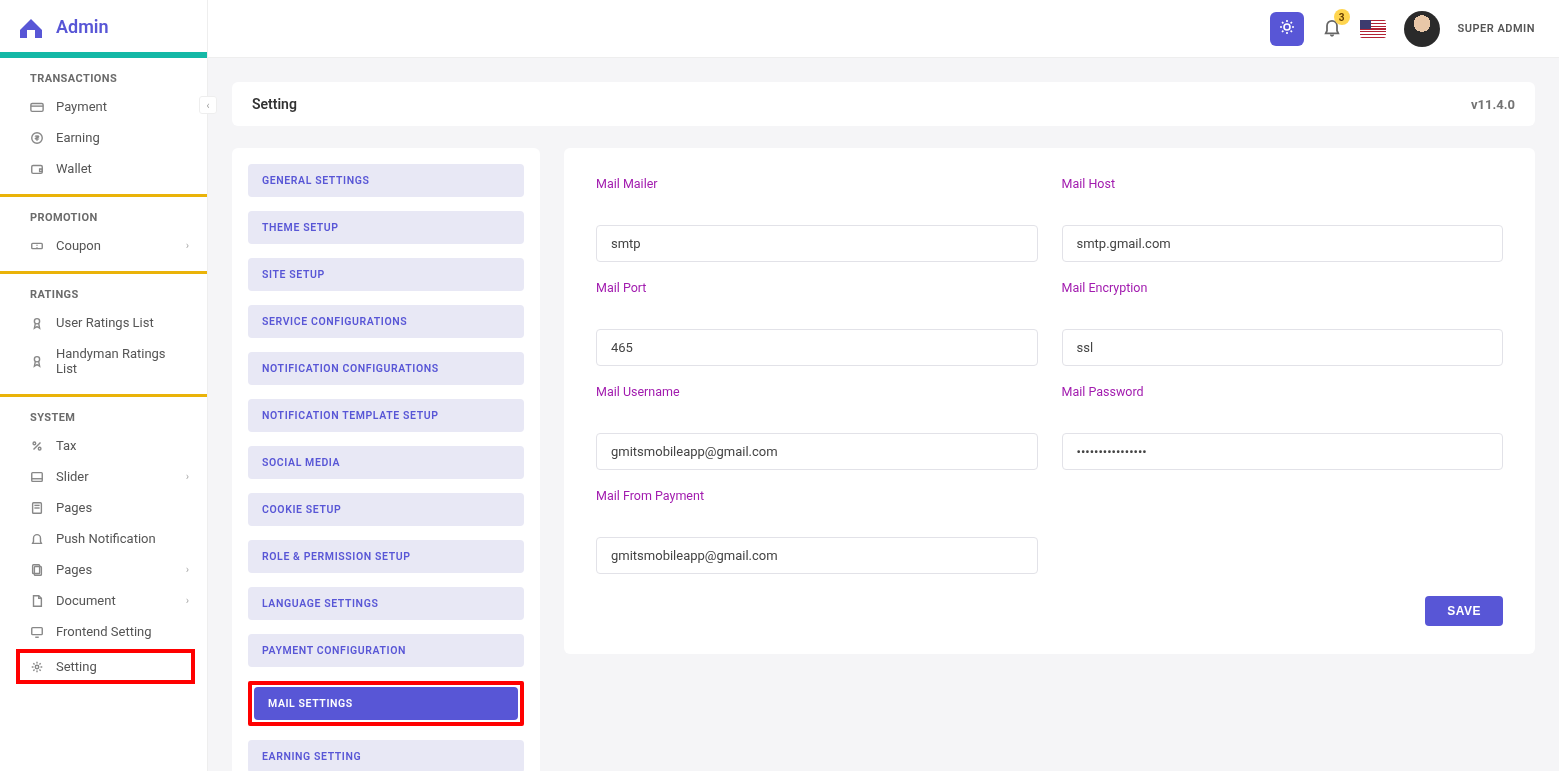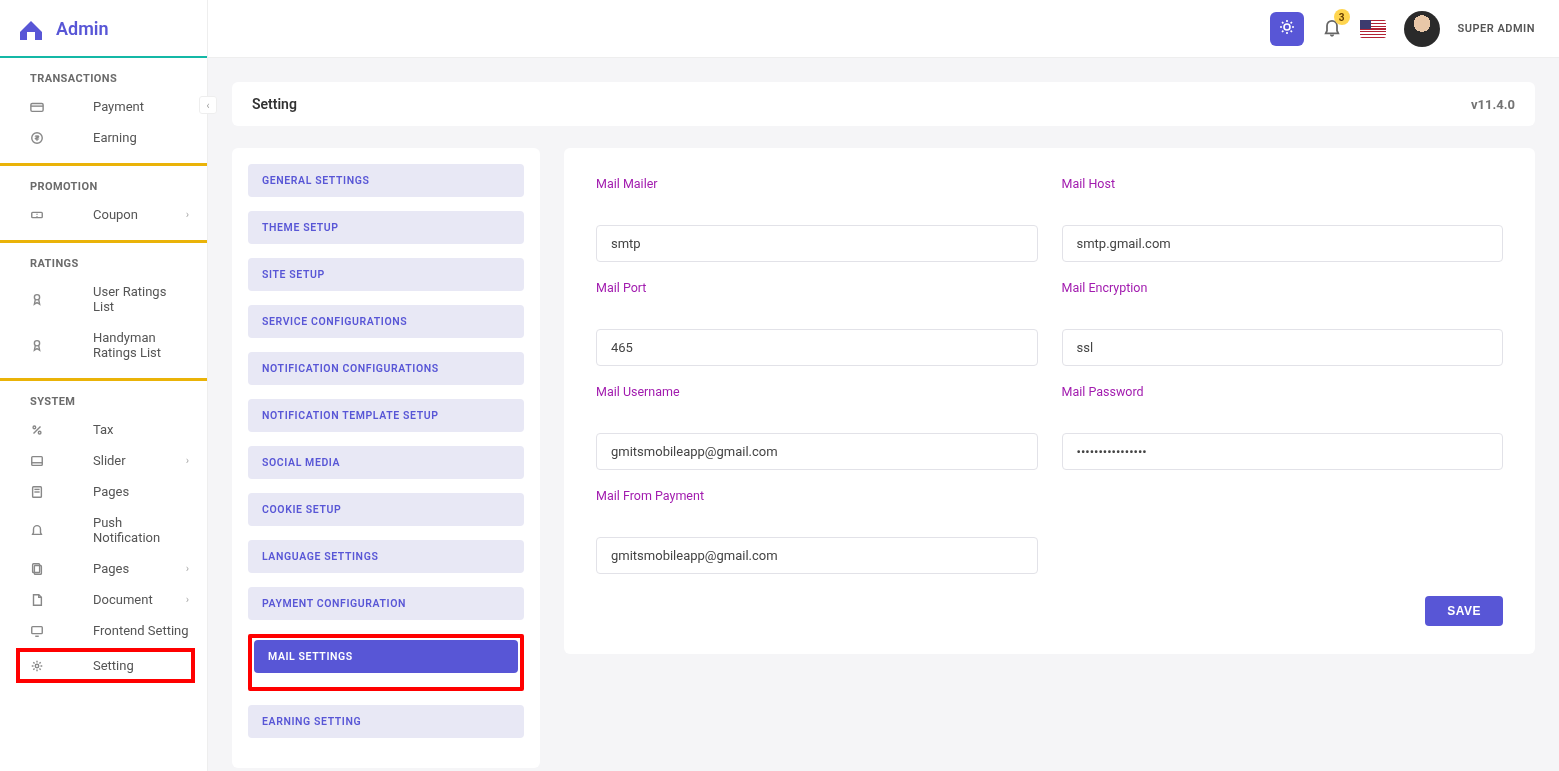--- a/index.html
+++ b/index.html
@@ -23,21 +23,21 @@
       height: 100%;
       background: #fff;
       border-right: 1px solid #eee;
       overflow-y: auto;
     }
     .sidebar-header {
       height: 58px;
       display: flex;
       align-items: center;
       padding: 0 16px;
-      border-bottom: 2px solid #14b8a6;
+      border-bottom: 6px solid #14b8a6;
     }
     .logo-box {
       width: 30px;
       height: 28px;
       margin-right: 10px;
       position: relative;
     }
     .logo-box svg { display: block; }
     .logo-text {
       color: #5856d6;
@@ -57,21 +57,20 @@
     .nav-section:last-child { border-bottom: none; }
 
     .nav-item {
       display: flex;
       align-items: center;
       padding: 8px 18px 8px 30px;
       color: #555;
       font-size: 13px;
       cursor: pointer;
       position: relative;
-      gap: 37px;
     }
     .nav-item .icon-slot {
       width: 14px;
       height: 14px;
       margin-right: 12px;
       display: inline-flex;
       align-items: center;
       justify-content: center;
       color: #888;
       font-size: 12px;
@@ -228,21 +227,21 @@
     .tab-item.active {
       background: #5856d6;
       color: #fff;
     }
     .tab-active-hl {
       border: 4px solid #f00;
       border-radius: 2px;
       padding: 2px;
       margin-bottom: 14px;
     }
-    .tab-active-hl .tab-item { margin-bottom: 12px; }
+    .tab-active-hl .tab-item { margin-bottom: 0; }
 
     .form-card {
       background: #fff;
       border-radius: 6px;
       padding: 28px 32px;
       flex: 1;
     }
     .form-grid {
       display: grid;
       grid-template-columns: 1fr 1fr;
@@ -312,20 +311,29 @@
     </div>
     <div class="nav-item">
       <span class="icon-slot">
           <svg class="icn" viewBox="0 0 16 16">
             <circle cx="8" cy="8" r="6"></circle>
             <path d="M8 5v6M6 6.5c0-1 4-1 4 0s-4 1-4 2 4 1 4 0"></path>
           </svg>
         </span>
       <span>Earning</span>
     </div>
+    <div class="nav-item">
+      <span class="icon-slot">
+          <svg class="icn" viewBox="0 0 16 16">
+            <rect x="2" y="4" width="12" height="9" rx="1.5"></rect>
+            <path d="M11 8h3v3h-3z"></path>
+          </svg>
+        </span>
+      <span>Wallet</span>
+    </div>
   </div>
 
   <div class="nav-section">
     <div class="nav-section-title">PROMOTION</div>
     <div class="nav-item">
       <span class="icon-slot">
           <svg class="icn" viewBox="0 0 16 16">
             <rect x="2" y="5" width="12" height="6" rx="1"></rect>
             <line x1="8" y1="5" x2="8" y2="11" stroke-dasharray="1 1"></line>
           </svg>
@@ -469,20 +477,21 @@
 
     <div class="settings-tabs">
       <div class="tab-item">GENERAL SETTINGS</div>
       <div class="tab-item">THEME SETUP</div>
       <div class="tab-item">SITE SETUP</div>
       <div class="tab-item">SERVICE CONFIGURATIONS</div>
       <div class="tab-item">NOTIFICATION CONFIGURATIONS</div>
       <div class="tab-item">NOTIFICATION TEMPLATE SETUP</div>
       <div class="tab-item">SOCIAL MEDIA</div>
       <div class="tab-item">COOKIE SETUP</div>
+      <div class="tab-item">ROLE &amp; PERMISSION SETUP</div>
       <div class="tab-item">LANGUAGE SETTINGS</div>
       <div class="tab-item">PAYMENT CONFIGURATION</div>
       <div class="tab-active-hl">
         <div class="tab-item active">MAIL SETTINGS</div>
       </div>
       <div class="tab-item">EARNING SETTING</div>
 
     </div>
 
     <div class="form-card">

